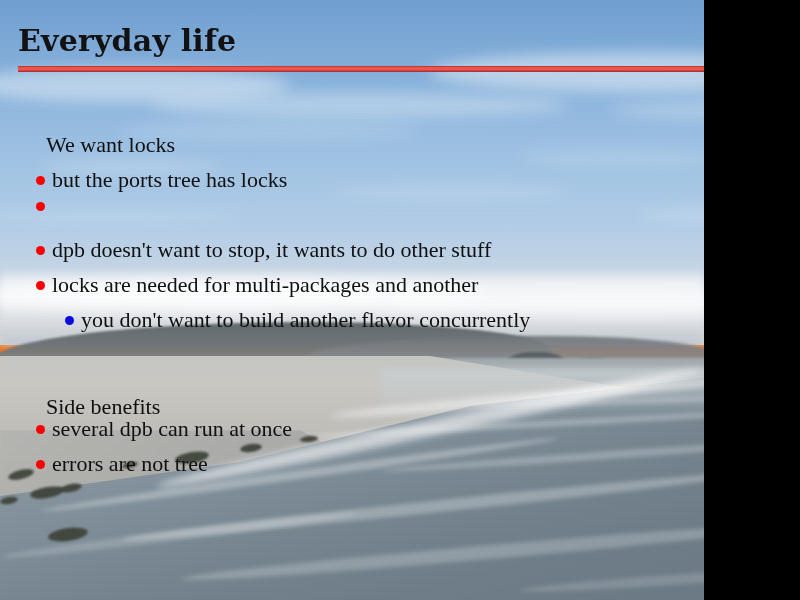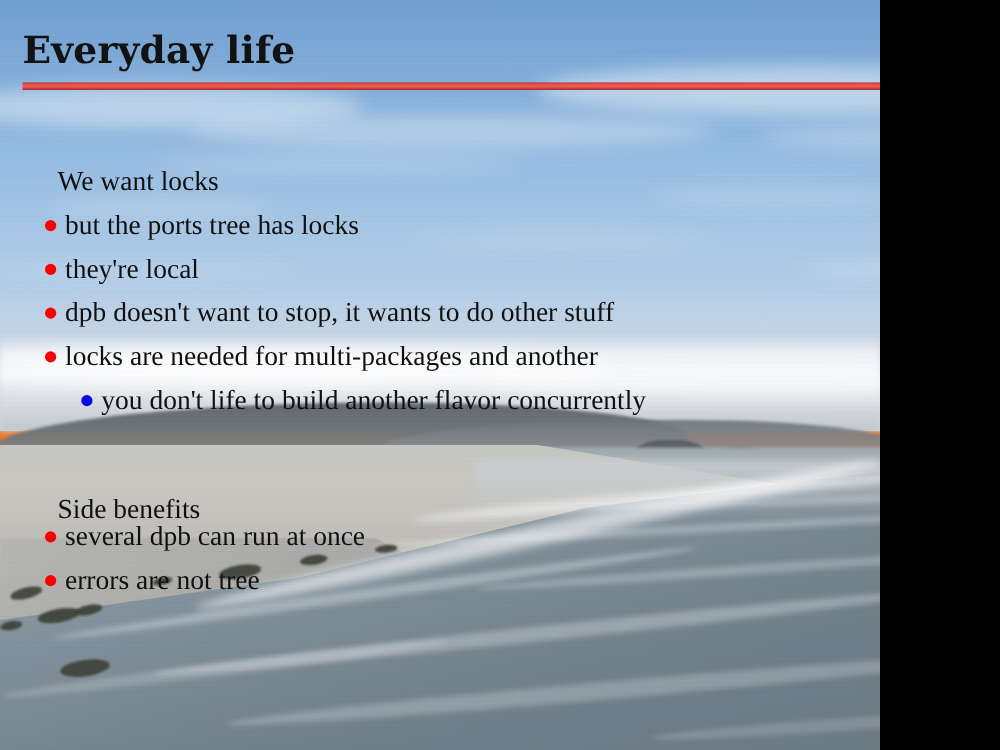--- a/index.html
+++ b/index.html
@@ -333,36 +333,35 @@
 
       <div class="lvl0" style="top:132px">We want locks</div>
 
       <div class="lvl1" style="top:167px">
         <span class="bullet-red"></span>
         <span class="txt">but the ports tree has locks</span>
       </div>
 
       <div class="lvl1" style="top:202px">
         <span class="bullet-red"></span>
-        <span class="txt">they're local</span>
       </div>
 
       <div class="lvl1" style="top:237px">
         <span class="bullet-red"></span>
         <span class="txt">dpb doesn't want to stop, it wants to do other stuff</span>
       </div>
 
       <div class="lvl1" style="top:272px">
         <span class="bullet-red"></span>
         <span class="txt">locks are needed for multi-packages and another</span>
       </div>
 
       <div class="lvl2" style="top:307px">
         <span class="bullet-blue"></span>
-        <span class="txt">you don't life to build another flavor concurrently</span>
+        <span class="txt">you don't want to build another flavor concurrently</span>
       </div>
 
       <div class="lvl0" style="top:394px">Side benefits</div>
 
       <div class="lvl1" style="top:416px">
         <span class="bullet-red"></span>
         <span class="txt">several dpb can run at once</span>
       </div>
 
       <div class="lvl1" style="top:451px">

